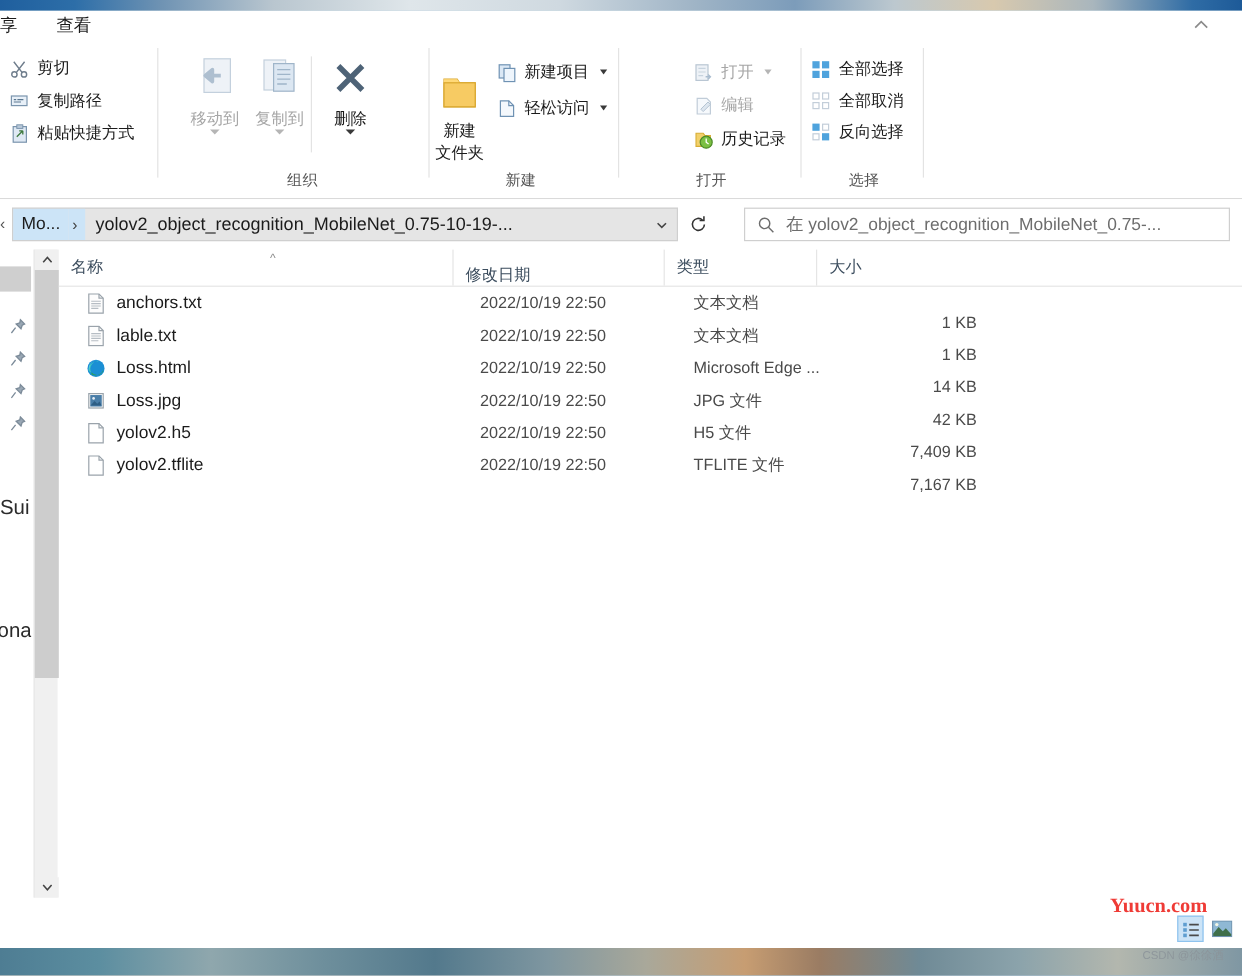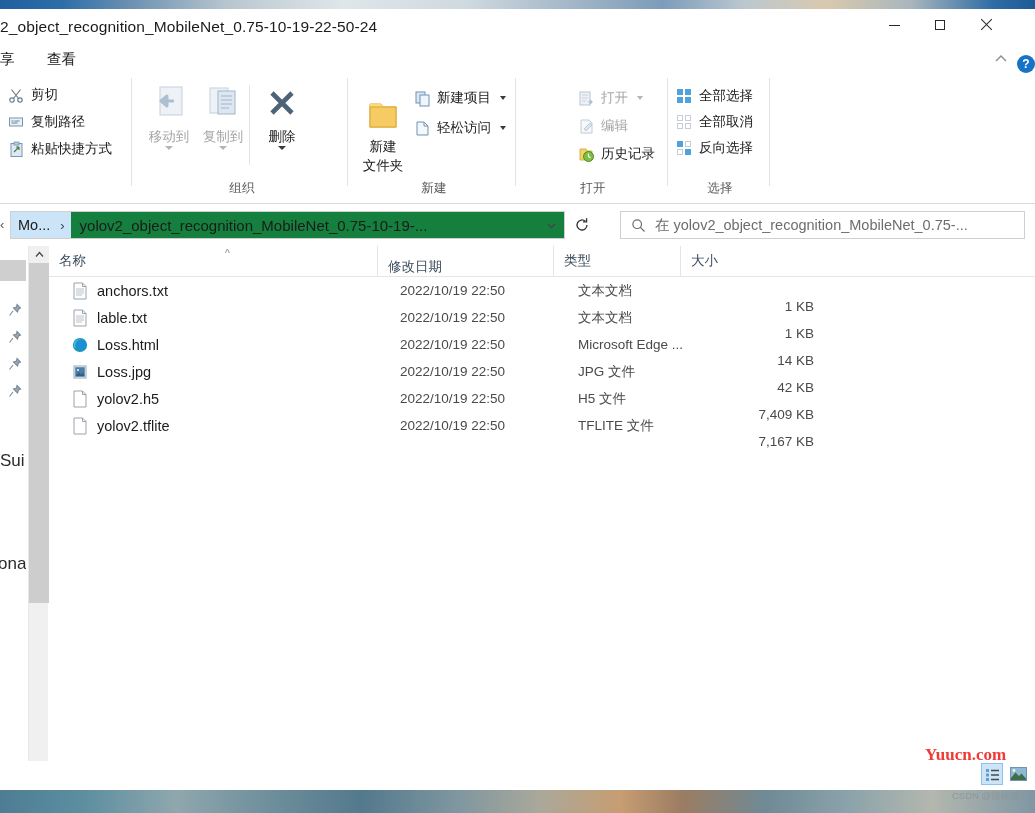--- a/index.html
+++ b/index.html
@@ -128,21 +128,21 @@
   }
   .caret-inline.dis { border-top-color: #b5b5b5; }
 
   
   #nav-bar { position: relative; height: 42px; background: #ffffff; }
   #btn-up-chevron {
     position: absolute; left: 0px; top: 13px; font-size: 13px; color: #555;
   }
   #address-box {
     position: absolute; left: 10px; top: 7px; width: 555px; height: 28px;
-    border: 1px solid #cfcfcf; background: #15803d; display: flex; align-items: center;
+    border: 1px solid #cfcfcf; background: #e5e5e5; display: flex; align-items: center;
   }
   .crumb {
     height: 26px; display: flex; align-items: center; padding: 0 7px;
     font-size: 14.5px; color: #1b1b1b; background: #cce4f7;
   }
   .crumb-sep {
     height: 26px; display: flex; align-items: center; padding: 0 6px 0 3px;
     font-size: 13px; color: #404040; background: #cce4f7;
   }
   #crumb-current {
@@ -259,33 +259,20 @@
   }
 </style>
 </head>
 <body>
 
 <div id="wallpaper-top"></div>
 <div id="wallpaper-bottom"></div>
 
 <div id="explorer-window">
 
-  <div id="title-bar">
-    <div id="window-title">2_object_recognition_MobileNet_0.75-10-19-22-50-24</div>
-
-    <div class="win-ctl" id="btn-minimize">
-      <span class="ctl-min"></span>
-    </div>
-    <div class="win-ctl" id="btn-maximize">
-      <span class="ctl-max"></span>
-    </div>
-    <div class="win-ctl" id="btn-close">
-      <span class="ctl-close"></span>
-    </div>
-  </div>
 
   <div id="ribbon-tabs">
     <div class="ribbon-tab" id="tab-share">享</div>
     <div class="ribbon-tab" id="tab-view">查看</div>
     <div id="ribbon-collapse">
       <svg width="16" height="16" viewBox="0 0 16 16">
           <path d="M3 10 L8 5 L13 10" stroke="#8b8b8b" stroke-width="1.4" fill="none"></path>
         </svg>
     </div>
   </div>
@@ -322,21 +309,21 @@
             <rect x="3" y="2.5" width="11" height="13" fill="#dfe9f4" stroke="#7a94ad" stroke-width="1"></rect>
             <rect x="6" y="1" width="5" height="3" fill="#b9c9d9" stroke="#7a94ad" stroke-width=".8"></rect>
             <path d="M6 11 L11 6 M11 6 h-3 M11 6 v3" stroke="#3f7a3f" stroke-width="1.1" fill="none"></path>
           </svg>
         </span>
         <span>粘贴快捷方式</span>
       </div>
       <div class="group-sep" style="left:131px;"></div>
     </div>
 
-    <div class="ribbon-group" style="left:136px; width:212px;">
+    <div class="ribbon-group" style="left:146px; width:212px;">
       <div class="cmd-big disabled" style="left:4px; top:12px;">
         <div class="big-icon">
           <svg width="38" height="40" viewBox="0 0 38 40">
             <rect x="10" y="2" width="22" height="28" fill="#eef2f7" stroke="#c3d0dd" stroke-width="1"></rect>
             <path d="M24 16 L13 16 M17 11 L11 16 L17 21 Z" fill="#aebfd0" stroke="#aebfd0" stroke-width="3" stroke-linejoin="round"></path>
           </svg>
         </div>
         <div class="big-label">移动到</div>
         <span class="caret-down dis"></span>
       </div>

